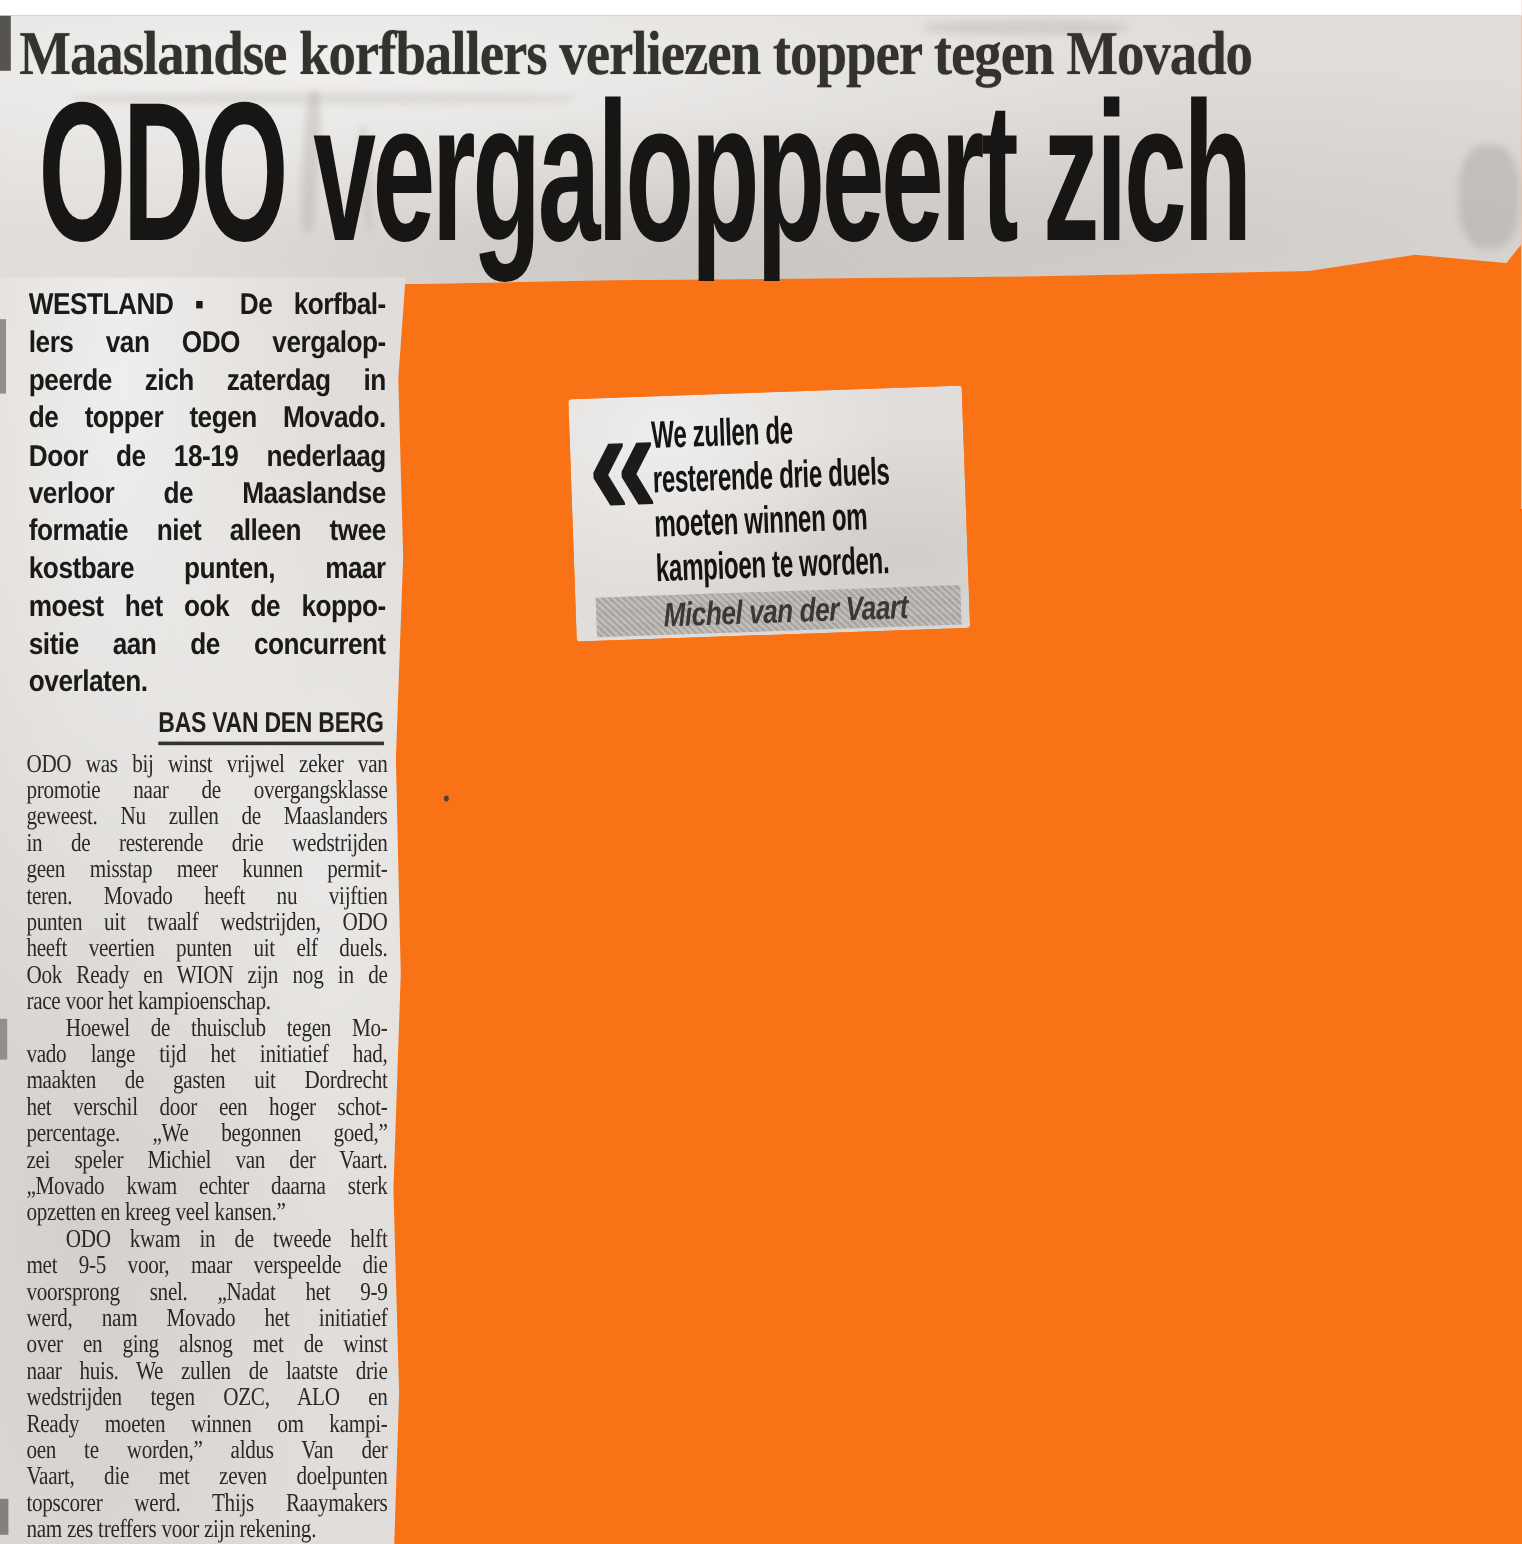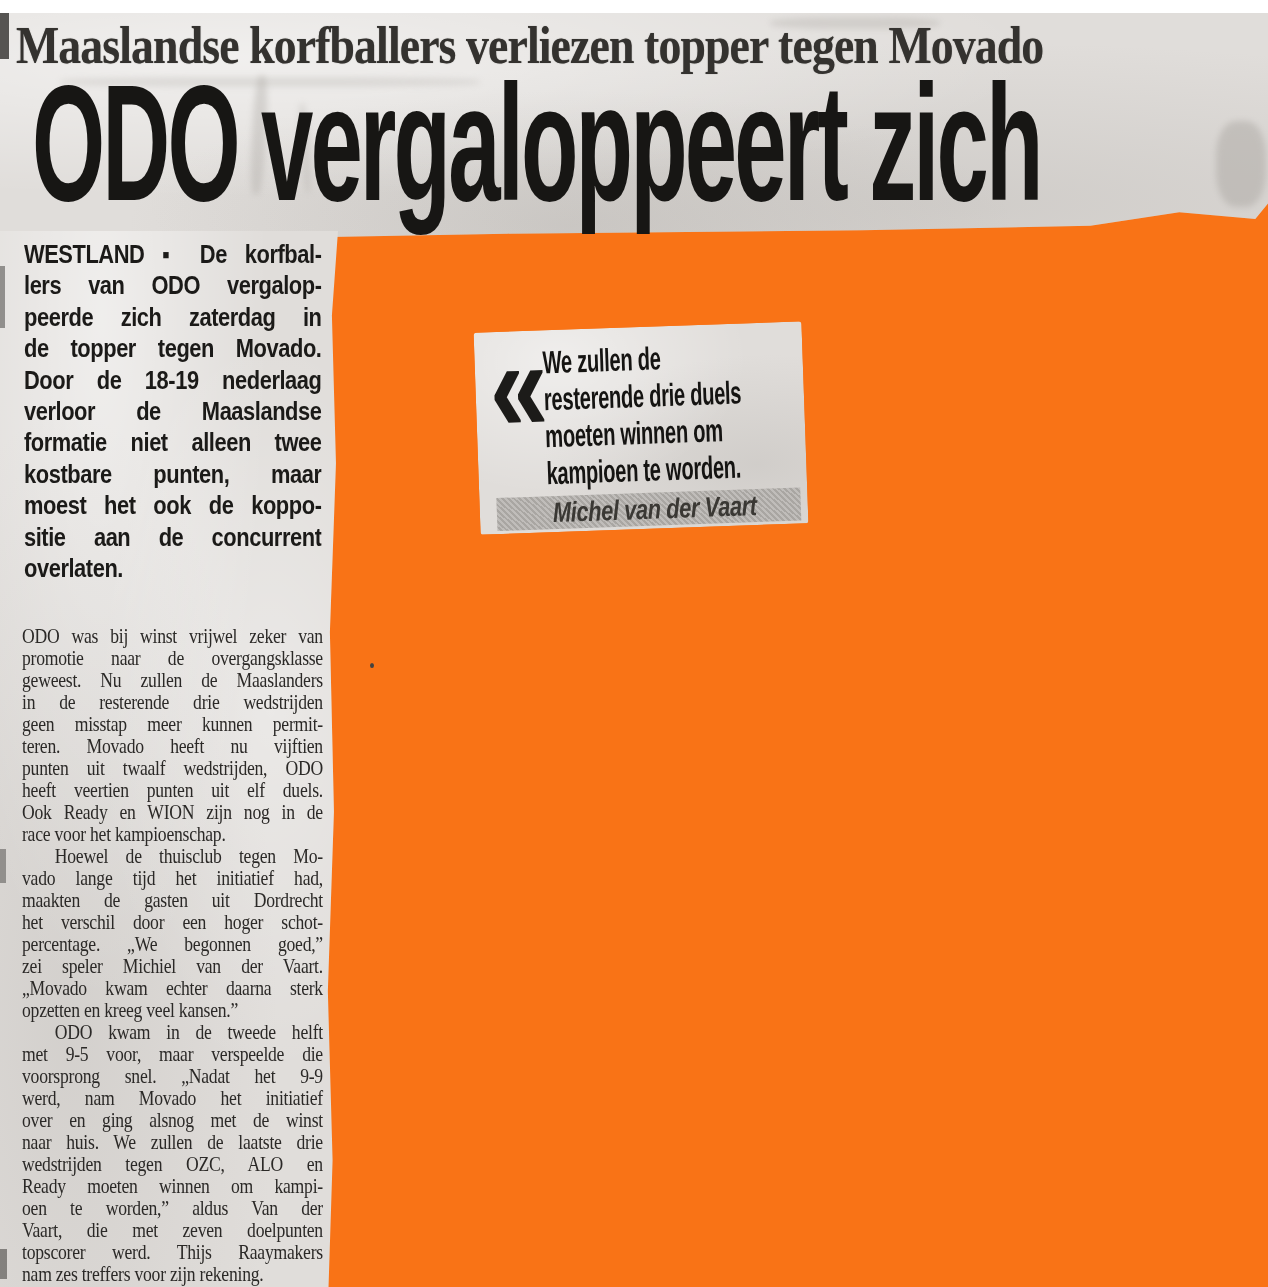--- a/index.html
+++ b/index.html
@@ -149,20 +149,23 @@
       <div class="tline">de topper tegen Movado.</div>
       <div class="tline">Door de 18-19 nederlaag</div>
       <div class="tline">verloor de Maaslandse</div>
       <div class="tline">formatie niet alleen twee</div>
       <div class="tline">kostbare punten, maar</div>
       <div class="tline">moest het ook de koppo-</div>
       <div class="tline">sitie aan de concurrent</div>
       <div class="tline">overlaten.</div>
     </div>
 
+  <div class="byline">
+    <span>BAS VAN DEN BERG</span>
+  </div>
 
   <div class="bodycol">
     <div class="para">
         <div class="tline">ODO was bij winst vrijwel zeker van</div>
         <div class="tline">promotie naar de overgangsklasse</div>
         <div class="tline">geweest. Nu zullen de Maaslanders</div>
         <div class="tline">in de resterende drie wedstrijden</div>
         <div class="tline">geen misstap meer kunnen permit-</div>
         <div class="tline">teren. Movado heeft nu vijftien</div>
         <div class="tline">punten uit twaalf wedstrijden, ODO</div>

